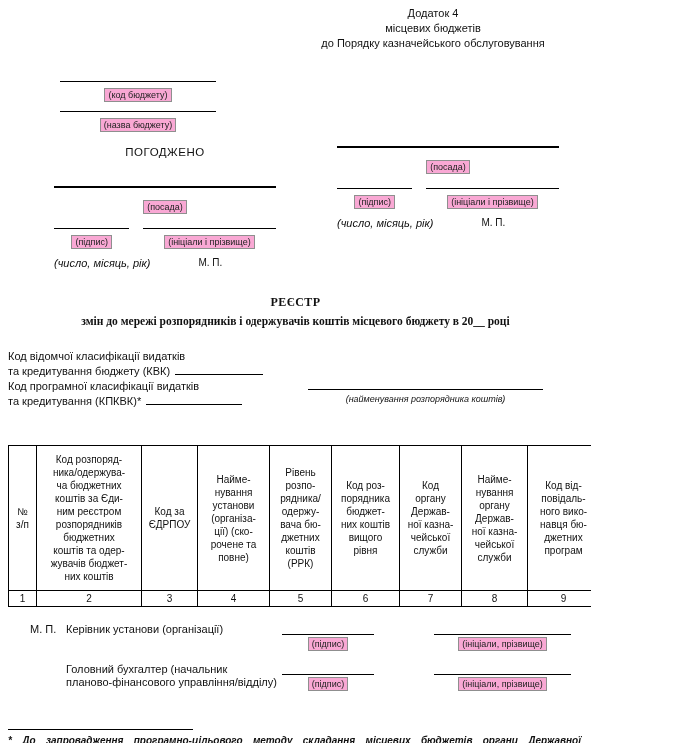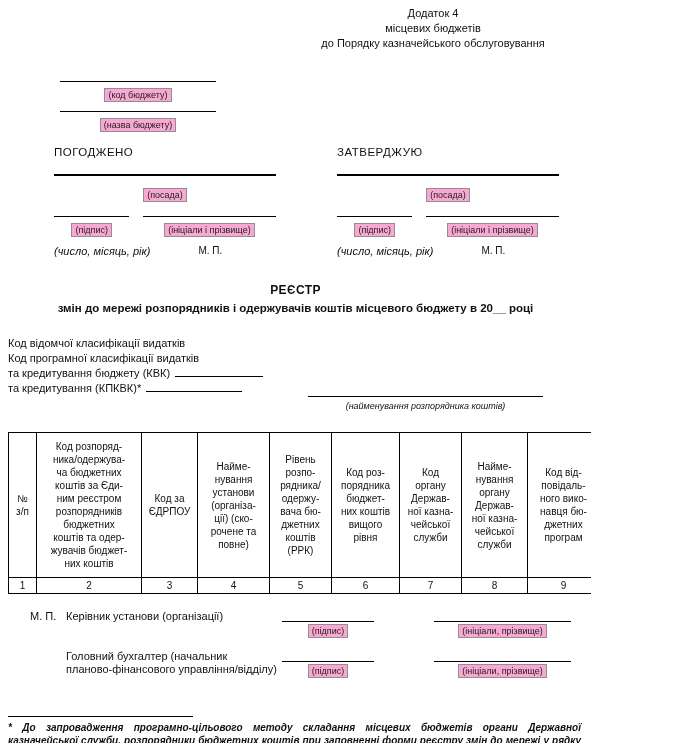--- a/index.html
+++ b/index.html
@@ -10,41 +10,41 @@
 
   .budget-block{margin:30px 0 0 52px;width:156px;}
   .budget-field{margin-bottom:9px;text-align:center;}
   .hline{border-bottom:1px solid #000;height:0;}
   .budget-field .hline{margin-bottom:2px;}
 
   .boxed{display:inline-block;border:1px solid #8f8f8f;font-size:9px;line-height:12px;padding:0 3px;color:#222;background:#f9a8d4;}
 
   .approval-row{display:flex;justify-content:space-between;margin-top:14px;padding:0 24px 0 46px;}
   .approval-col{width:222px;}
-  .approval-title{font-size:11.5px;letter-spacing:.5px;margin-bottom:16px;}
+  .approval-title{text-align:center;font-size:11.5px;letter-spacing:.5px;margin-bottom:28px;}
   .thick-line{border-bottom:2px solid #000;height:0;}
   .label-row{margin-top:8px;text-align:center;}
   .sig-cols{display:flex;justify-content:space-between;margin-top:14px;}
   .sig-col-sm{width:34%;}
   .sig-col-lg{width:60%;}
   .sig-cols .hline{margin-bottom:2px;}
   .center{text-align:center;}
   .date-row{display:flex;margin-top:8px;}
   .date-cell{flex:0 0 42%;text-align:center;font-size:11px;font-style:italic;white-space:nowrap;}
   .mp-a{flex:0 0 54%;text-align:center;font-size:10px;}
 
-  .doc-title{margin-top:26px;text-align:center;font-weight:bold;}
+  .doc-title{margin-top:26px;text-align:center;font-weight:bold;font-family:Liberation Serif, serif;}
   .doc-title-1{font-size:12px;letter-spacing:.4px;}
   .doc-title-2{font-size:11.5px;margin-top:5px;}
 
   .codes{position:relative;margin-top:22px;font-size:11px;line-height:15px;}
   .inline-line{display:inline-block;border-bottom:1px solid #000;height:9px;vertical-align:baseline;margin-left:5px;}
   .w88{width:88px;}
   .w96{width:96px;}
-  .manager-line{position:absolute;left:300px;right:40px;top:60px;}
+  .manager-line{position:absolute;left:300px;right:40px;top:40px;}
   .manager-label{font-size:9px;font-style:italic;margin-top:2px;text-align:center;}
 
   .main-table{border-collapse:collapse;table-layout:fixed;width:672px;margin-top:36px;}
   .main-table th,.main-table td{border:1px solid #000;font-weight:normal;text-align:center;vertical-align:middle;padding:2px 1px;}
   .header-row th{height:140px;font-size:10px;line-height:13px;white-space:pre-line;}
   .num-row td{height:13px;font-size:10px;line-height:13px;padding:1px;}
 
   .sign-block{margin-top:16px;}
   .sign-row{display:flex;align-items:flex-start;font-size:11px;line-height:13px;}
   .sign-row + .sign-row{margin-top:12px;}
@@ -98,21 +98,20 @@
           <span class="boxed">(ініціали і прізвище)</span>
         </div>
       </div>
       <div class="date-row">
         <div class="date-cell">(число, місяць, рік)</div>
         <div class="mp-a">М. П.</div>
       </div>
     </div>
 
     <div class="approval-col">
-      <div class="approval-title">ЗАТВЕРДЖУЮ</div>
       <div class="thick-line"></div>
       <div class="label-row"><span class="boxed">(посада)</span></div>
       <div class="sig-cols">
         <div class="sig-col-sm center">
           <div class="hline"></div>
           <span class="boxed">(підпис)</span>
         </div>
         <div class="sig-col-lg center">
           <div class="hline"></div>
           <span class="boxed">(ініціали і прізвище)</span>
@@ -126,24 +125,24 @@
 
   </div>
 
   <div class="doc-title">
     <div class="doc-title-1">РЕЄСТР</div>
     <div class="doc-title-2">змін до мережі розпорядників і одержувачів коштів місцевого бюджету в 20__ році</div>
   </div>
 
   <div class="codes">
     <div>Код відомчої класифікації видатків</div>
-    <div>Код програмної класифікації видатків</div>
     <div>
       <span>та кредитування бюджету (КВК)</span><span class="inline-line w88"></span>
     </div>
+    <div>Код програмної класифікації видатків</div>
     <div>
       <span>та кредитування (КПКВК)*</span><span class="inline-line w96"></span>
     </div>
     <div class="manager-line">
       <div class="hline"></div>
       <div class="manager-label">(найменування розпорядника коштів)</div>
     </div>
   </div>
 
   <table class="main-table">

